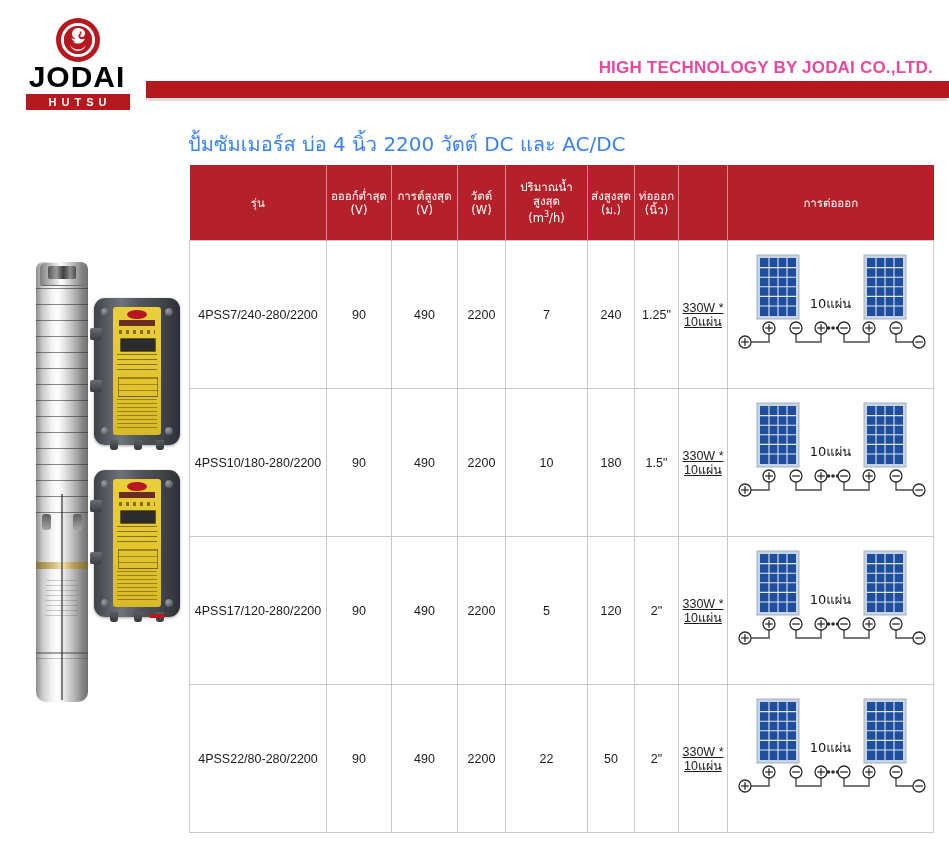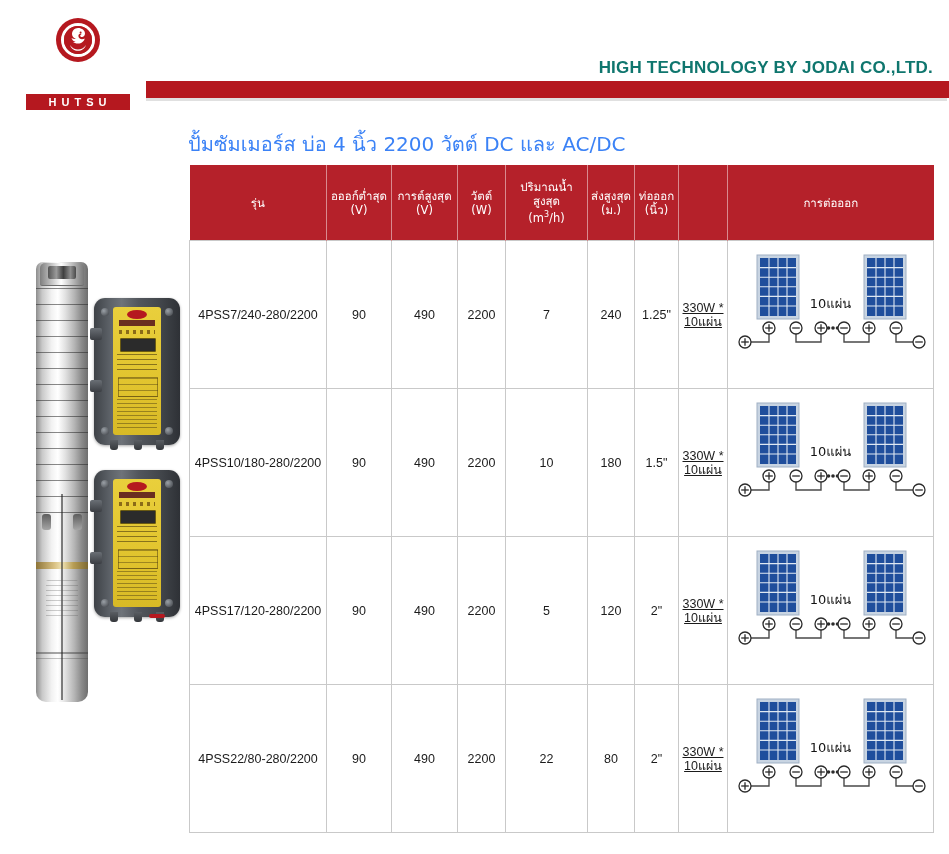--- a/index.html
+++ b/index.html
@@ -54,21 +54,21 @@
     letter-spacing:5px;
     text-align:center;
     line-height:16px;
     box-sizing:border-box;
     padding-left:4px;
   }
 
   .header-tagline{
     position:absolute;right:16px;top:58px;
     font-size:17px;font-weight:bold;letter-spacing:0.2px;
-    color:#0f766e;
+    color:#ec4899;
     font-family:"Liberation Sans",sans-serif;
   }
   .header-rule{
     position:absolute;left:146px;top:81px;right:0px;height:17px;
     background:#b5181f;
   }
   .header-rule-shadow{
     position:absolute;left:146px;top:98px;right:2px;height:3px;
     background:rgba(0,0,0,0.12);
   }
@@ -281,20 +281,21 @@
   <div class="logo-block">
     <div class="logo-emblem">
       <div class="ring"></div>
       <div class="ring2"></div>
       <svg width="28" height="30" viewBox="0 0 28 30">
         <path d="M14 3c4 0 7 2.4 7 5.6 0 2.2-1.5 3.4-3 3.4-1 0-1.8-.5-1.8-1.3 0-.7.5-1 .9-1.2.6-.3.3-1-.4-1-1.3 0-2.3 1.1-2.3 2.5 0 2 1.7 3.2 3.6 3.2 1.1 0 2-.2 2.7-.6-.5 2.9-3.2 5-6.7 5-2.2 0-4-.7-5.2-1.8 1 .3 2 .3 2.9.1-2.2-.6-3.7-2.1-4.2-3.9 1.4 1 3 1.3 4.4 1-2.4-.9-3.9-2.8-3.9-4.9C8 5.8 10.6 3 14 3z" fill="#ffffff"></path>
         <circle cx="16.6" cy="7.6" r="1" fill="#b5181f"></circle>
         <path d="M6 20c2 3 5 4.6 8 4.6S20 23 22 20c-1.2 3.6-4.4 5.8-8 5.8S7.2 23.6 6 20z" fill="#ffffff"></path>
       </svg>
     </div>
+    <div class="logo-word">JODAI</div>
     <div class="logo-sub">HUTSU</div>
   </div>
 
   <div class="header-tagline">HIGH TECHNOLOGY BY JODAI CO.,LTD.</div>
   <div class="header-rule"></div>
   <div class="header-rule-shadow"></div>
 </div>
 
 <div class="page-title">ปั้มซัมเมอร์ส บ่อ 4 นิ้ว 2200 วัตต์ DC และ AC/DC</div>
 
@@ -716,21 +717,21 @@
       </div>
     </td>
   </tr>
 
   <tr class="data-row">
     <td class="model-cell">4PSS22/80-280/2200</td>
     <td>90</td>
     <td>490</td>
     <td>2200</td>
     <td>22</td>
-    <td>80</td>
+    <td>50</td>
     <td>2"</td>
     <td class="panels-cell">
       <div>330W *</div>
       <div>10แผ่น</div>
     </td>
     <td class="wiring-cell">
       <div class="wiring">
         <svg width="196" height="118" viewBox="0 0 196 118">
 
           <g>

